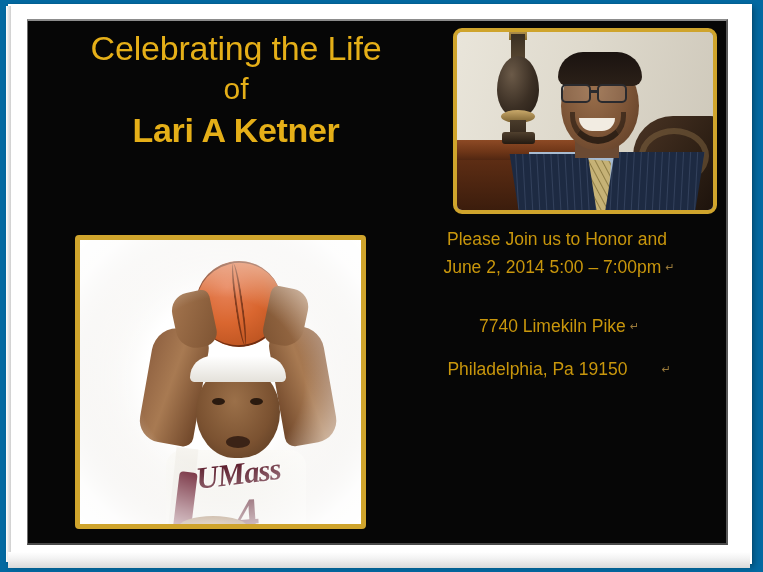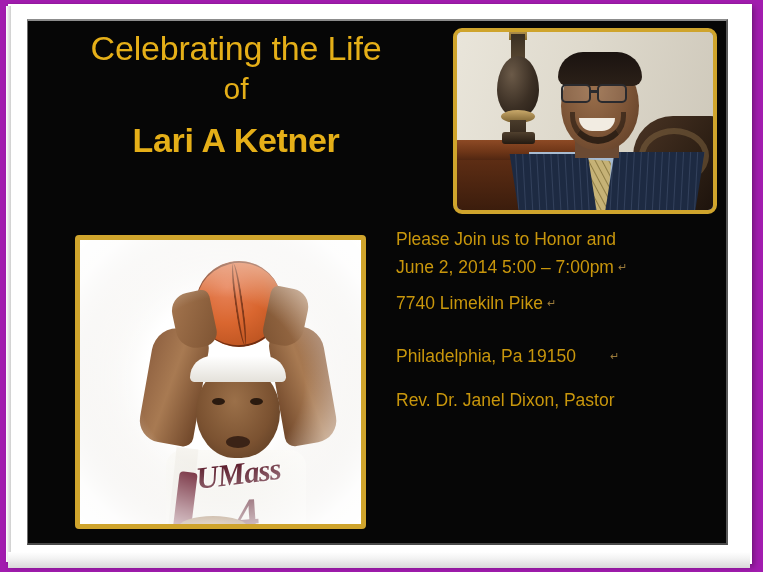--- a/index.html
+++ b/index.html
@@ -10,21 +10,21 @@
     height: 572px;
     overflow: hidden;
     background: #ffffff;
     font-family: "Liberation Sans", sans-serif;
   }
 
   #page {
     position: relative;
     width: 763px;
     height: 572px;
-    background: #a21caf;
+    background: #0369a1;
   }
 
   
   .paper {
     position: absolute;
     left: 8px;
     top: 4px;
     width: 744px;
     height: 560px;
     background: #ffffff;
@@ -75,21 +75,21 @@
     letter-spacing: -0.2px;
     white-space: nowrap;
   }
   .hl-2 {
     font-size: 30px;
     margin-top: 4px;
   }
   .hl-3 {
     font-size: 34px;
     font-weight: bold;
-    margin-top: 14px;
+    margin-top: 4px;
     letter-spacing: -0.3px;
   }
 
   
   .portrait-frame {
     position: absolute;
     left: 425px;
     top: 7px;
     width: 264px;
     height: 186px;
@@ -385,41 +385,41 @@
     background: radial-gradient(ellipse at 50% 50%, rgba(255,255,255,0) 42%, rgba(255,255,255,0.55) 66%, rgba(255,255,255,0.95) 86%, #ffffff 100%);
     pointer-events: none;
   }
 
   
   .body-block {
     position: absolute;
     left: 368px;
     top: 210px;
     width: 326px;
-    text-align: left;
+    text-align: center;
     color: #C8960C;
     font-size: 17.5px;
     line-height: 1.0;
   }
   .bline {
     position: relative;
     white-space: nowrap;
   }
   .ret {
     font-size: 11px;
     color: #9a7a3a;
     position: relative;
     top: -2px;
     margin-left: 4px;
   }
   .ret-far { margin-left: 34px; }
   .gap-a { margin-top: 10px; }
   .gap-b { margin-top: 22px; }
-  .gap-c { margin-top: 19px; }
-  .gap-d { margin-top: 35px; }
+  .gap-c { margin-top: 42px; }
+  .gap-d { margin-top: 25px; }
   .gap-e { margin-top: 27px; }
   .gap-f { margin-top: 6px; }
 </style>
 </head>
 <body>
 
 <div id="page">
 
   <div class="paper"></div>
   <div class="paper-edge-l"></div>
@@ -491,19 +491,16 @@
       </div>
       <div class="bline gap-a">
         <span>June 2, 2014 5:00 – 7:00pm</span><span class="ret">↵</span>
       </div>
       <div class="bline gap-c">
         <span>7740 Limekiln Pike</span><span class="ret">↵</span>
       </div>
       <div class="bline gap-d">
         <span>Philadelphia, Pa 19150</span><span class="ret ret-far">↵</span>
       </div>
-      <div class="bline gap-e">
-        <span>Rev. Dr. Janel Dixon, Pastor</span><span class="ret"></span>
-      </div>
     </div>
 
   </div>
 </div>
 
 </body></html>

